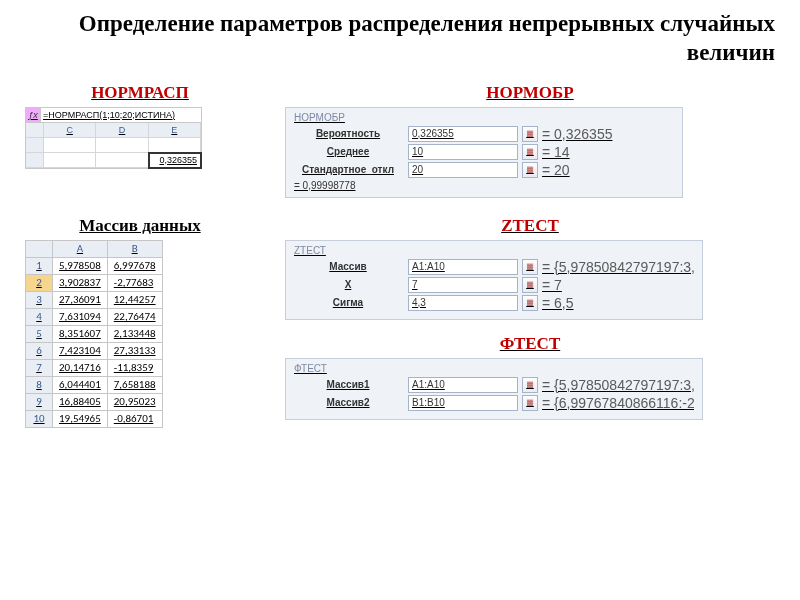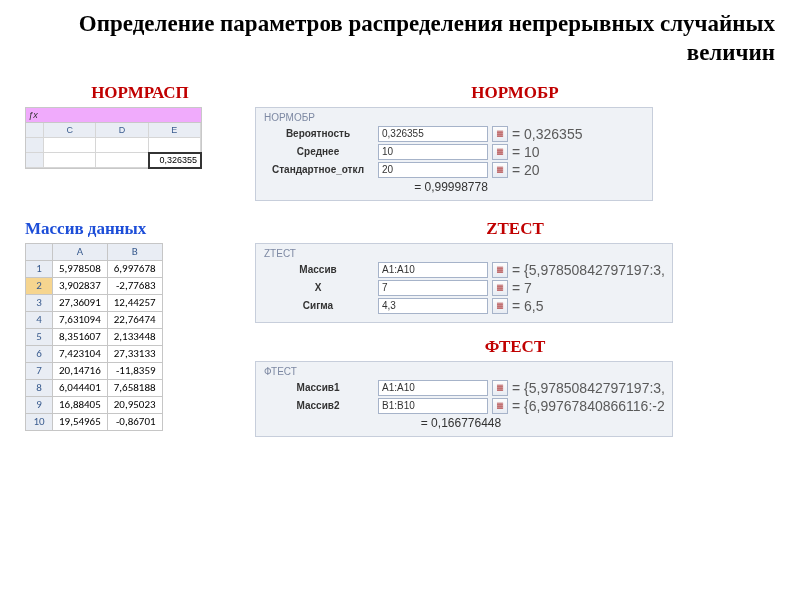--- a/index.html
+++ b/index.html
@@ -14,35 +14,38 @@
   h1 {
     text-align: right;
     font-size: 23px;
     font-weight: bold;
     margin: 0 0 15px 0;
     line-height: 1.25;
   }
   .row {
     display: flex;
     align-items: flex-start;
+    gap: 30px;
+    text-decoration: underline;
   }
   .section-label {
     font-family: "Times New Roman", serif;
     font-weight: bold;
     font-size: 17px;
     color: #c00000;
     margin-bottom: 4px;
     text-align: center;
   }
   .black-label {
     font-family: "Times New Roman", serif;
     font-weight: bold;
     font-size: 17px;
-    color: #1d4ed8;
+    color: #000000;
     margin-bottom: 4px;
+    text-align: center;
   }
   .left-col { width: 230px; }
   .right-col { flex: 1; }
 
   
   .formula-bar-box {
     border: 1px solid #c8c8c8;
     font-family: Verdana, sans-serif;
     font-size: 9px;
     width: 175px;
@@ -151,37 +154,37 @@
     font-size: 8px;
     color: #b04040;
   }
   .dlg-row .echo {
     font-size: 14px;
     color: #5a5a5a;
     white-space: nowrap;
     overflow: hidden;
   }
   .dlg-result {
-    text-align: center;
-    font-size: 12px;
+    text-align: left;
+    font-size: 10px;
     color: #333;
     padding-right: 6px;
     margin-top: 2px;
   }
 
   
   .data-table {
     border-collapse: collapse;
     font-family: Calibri, sans-serif;
     font-size: 11px;
   }
   .data-table th, .data-table td {
     border: 1px solid #c6c6c6;
     padding: 1px 6px;
-    text-align: right;
+    text-align: left;
     height: 14px;
   }
   .data-table th {
     background: #e9edf4;
     color: #3a5c8f;
     font-weight: normal;
     text-align: center;
   }
   .data-table .rnum {
     background: #e9edf4;
@@ -197,20 +200,21 @@
 
 <h1>Определение параметров распределения непрерывных случайных величин</h1>
 
 <div class="row">
 
   <div class="left-col">
     <div class="section-label">НОРМРАСП</div>
     <div class="formula-bar-box">
       <div class="formula-bar-top">
         <span class="fx-icon">ƒx</span>
+        <span class="formula-input">=НОРМРАСП(1;10;20;ИСТИНА)</span>
       </div>
       <div class="mini-grid">
         <div class="hdr corner"></div>
         <div class="hdr">C</div>
         <div class="hdr">D</div>
         <div class="hdr">E</div>
         <div class="rnum"></div>
           <div></div>
           <div></div>
           <div></div>
@@ -229,21 +233,21 @@
       <div class="dlg-row">
         <label>Вероятность</label>
         <div class="inp">0,326355</div>
         <span class="rangepick">▦</span>
         <span class="echo">= 0,326355</span>
       </div>
       <div class="dlg-row">
         <label>Среднее</label>
         <div class="inp">10</div>
         <span class="rangepick">▦</span>
-        <span class="echo">= 10</span>
+        <span class="echo">= 14</span>
       </div>
       <div class="dlg-row">
         <label>Стандартное_откл</label>
         <div class="inp">20</div>
         <span class="rangepick">▦</span>
         <span class="echo">= 20</span>
       </div>
       <div class="dlg-result">= 0,99998778</div>
     </div>
   </div>
@@ -347,16 +351,15 @@
         <div class="inp">A1:A10</div>
         <span class="rangepick">▦</span>
         <span class="echo">= {5,97850842797197:3,9028368822…</span>
       </div>
       <div class="dlg-row">
         <label>Массив2</label>
         <div class="inp">B1:B10</div>
         <span class="rangepick">▦</span>
         <span class="echo">= {6,99767840866116:-2,7768316815…</span>
       </div>
-      <div class="dlg-result">= 0,166776448</div>
     </div>
   </div>
 </div>
 
 </body></html>

